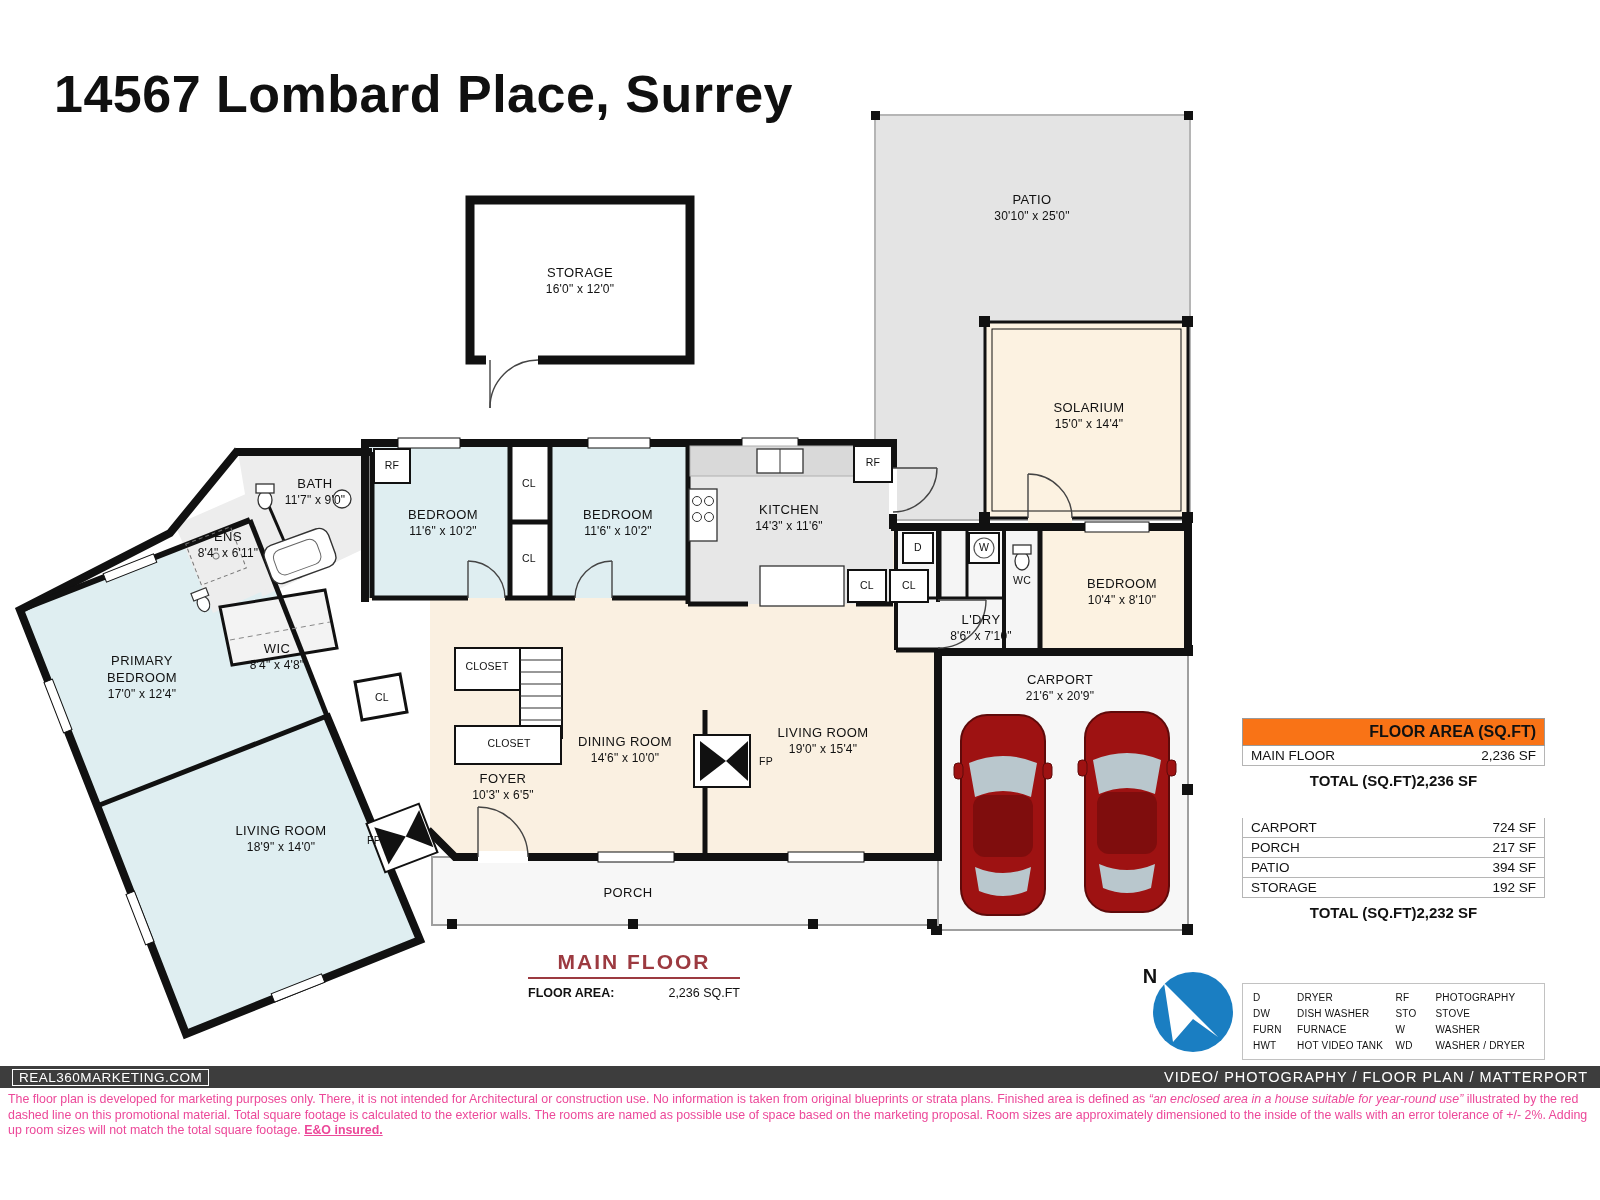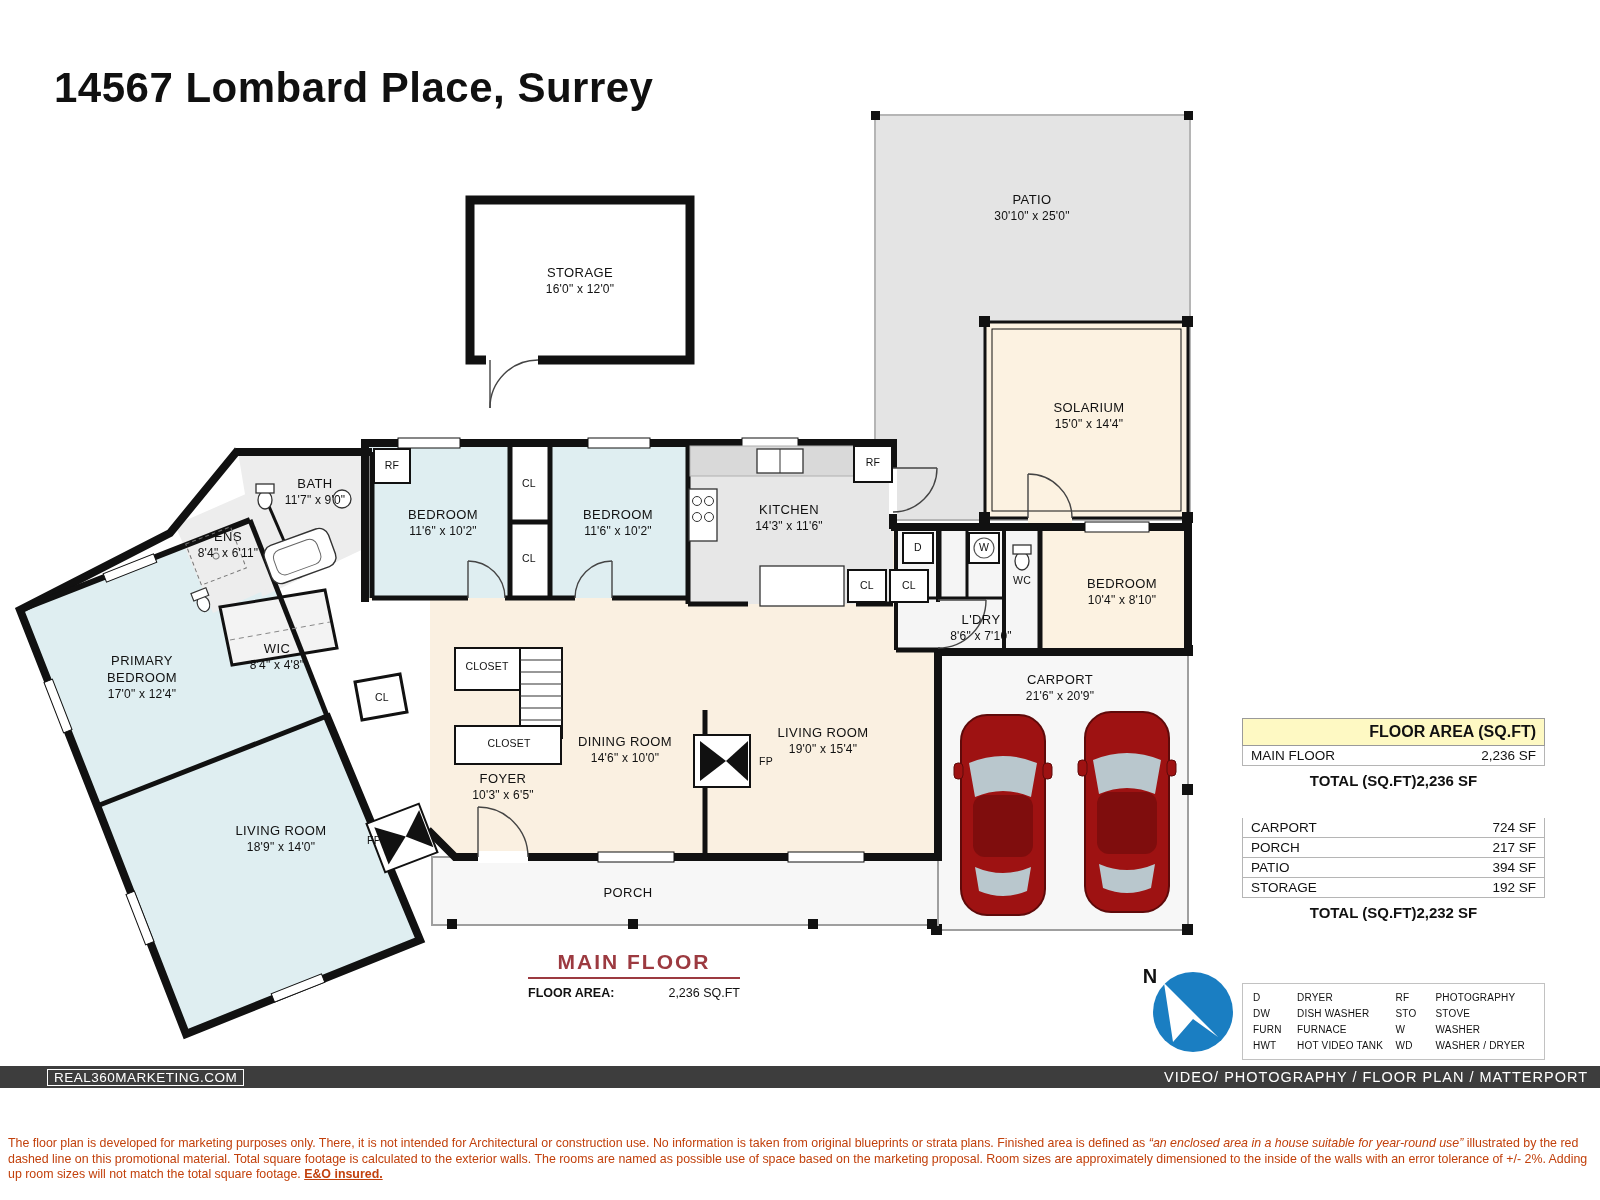--- a/index.html
+++ b/index.html
@@ -1,47 +1,47 @@
 <!DOCTYPE html>
 <html><head>
 <meta charset="utf-8">
 <style>
   html,body{margin:0;padding:0;background:#fff;}
   .page{position:relative;width:1600px;height:1200px;background:#fff;overflow:hidden;
         font-family:"Liberation Sans",sans-serif;color:#111;}
   svg.plan{position:absolute;left:0;top:0;}
-  .page-title{position:absolute;left:54px;top:64px;font-size:42px;font-weight:bold;
+  .page-title{position:absolute;left:54px;top:64px;font-size:52px;font-weight:bold;
               letter-spacing:.5px;color:#101010;}
   .label{position:absolute;transform:translate(-50%,-50%);text-align:center;
          font-size:13px;letter-spacing:.4px;line-height:1.3;white-space:nowrap;color:#111;}
   .label .dims{font-size:12px;letter-spacing:.2px;}
   .label.small{font-size:10.5px;letter-spacing:.2px;}
   .floor-heading{position:absolute;left:528px;top:950px;width:212px;}
   .floor-name{color:#9c3a40;font-size:21px;font-weight:600;letter-spacing:2px;text-align:center;}
   .floor-underline{border-top:2px solid #9c3a40;margin-top:3px;}
   .floor-area-row{display:flex;justify-content:space-between;margin-top:7px;font-size:12.5px;}
   .floor-area-row .fa-label{font-weight:600;}
   .area-table{position:absolute;left:1242px;width:303px;}
-  .t-header{background:#fef9c3;text-align:right;font-weight:bold;font-size:16px;
+  .t-header{background:#f97316;text-align:right;font-weight:bold;font-size:16px;
             padding:4px 8px;border:1px solid #9a9a9a;}
   .t-row{display:flex;justify-content:space-between;border:1px solid #b5b5b5;border-top:none;
          padding:2px 8px;font-size:13.5px;background:#fff;}
   .t-total{display:flex;justify-content:center;padding:6px 8px 0 8px;
            font-weight:bold;font-size:15px;}
   .legend{position:absolute;left:1242px;top:983px;width:303px;border:1px solid #c2c2c2;
           padding:8px 10px;display:grid;grid-template-columns:44px 1fr 40px 1fr;
           row-gap:5px;font-size:10px;letter-spacing:.2px;box-sizing:border-box;}
   .compass-n{position:absolute;transform:translate(-50%,-50%);font-size:20px;font-weight:bold;}
   .footer-bar{position:absolute;left:0;top:1066px;width:1600px;height:22px;background:#3d3d3d;
               display:flex;justify-content:space-between;align-items:center;
               padding:0 12px;box-sizing:border-box;color:#fff;}
-  .footer-left{border:1px solid #fff;padding:0 6px;font-size:13.5px;letter-spacing:.5px;margin-left:35px;}
+  .footer-left{border:1px solid #fff;padding:0 6px;font-size:13.5px;letter-spacing:.5px;}
   .footer-right{font-size:14.5px;letter-spacing:1px;}
-  .disclaimer{position:absolute;left:8px;top:1136px;width:1584px;font-size:12.4px;
-              line-height:1.25;color:#c2410c;}
+  .disclaimer{position:absolute;left:8px;top:1092px;width:1584px;font-size:12.4px;
+              line-height:1.25;color:#ec4899;}
   .disclaimer .eo{text-decoration:underline;}
 </style>
 </head>
 <body>
 
 <div class="page">
 
   <svg class="plan" width="1600" height="1060" viewBox="0 0 1600 1060">
     <defs>
       <g id="car">

